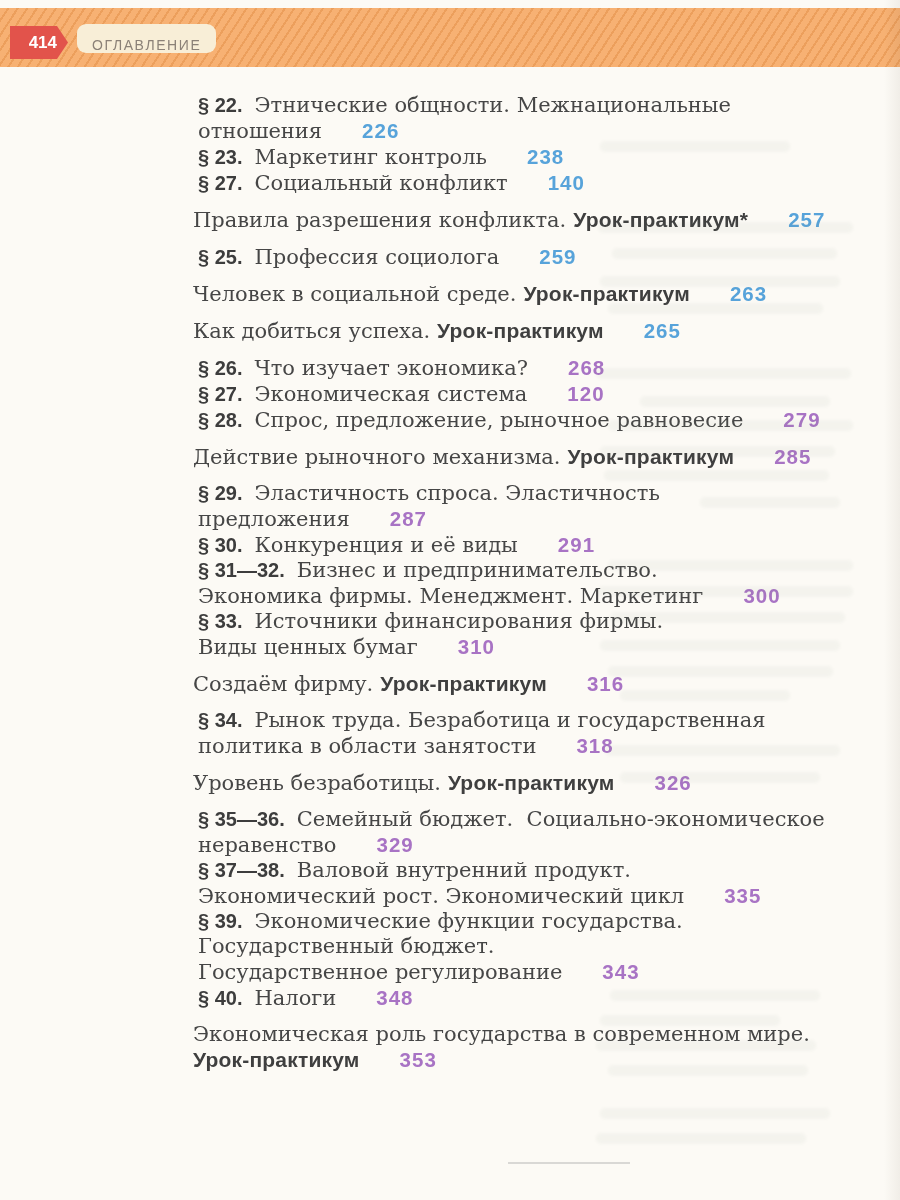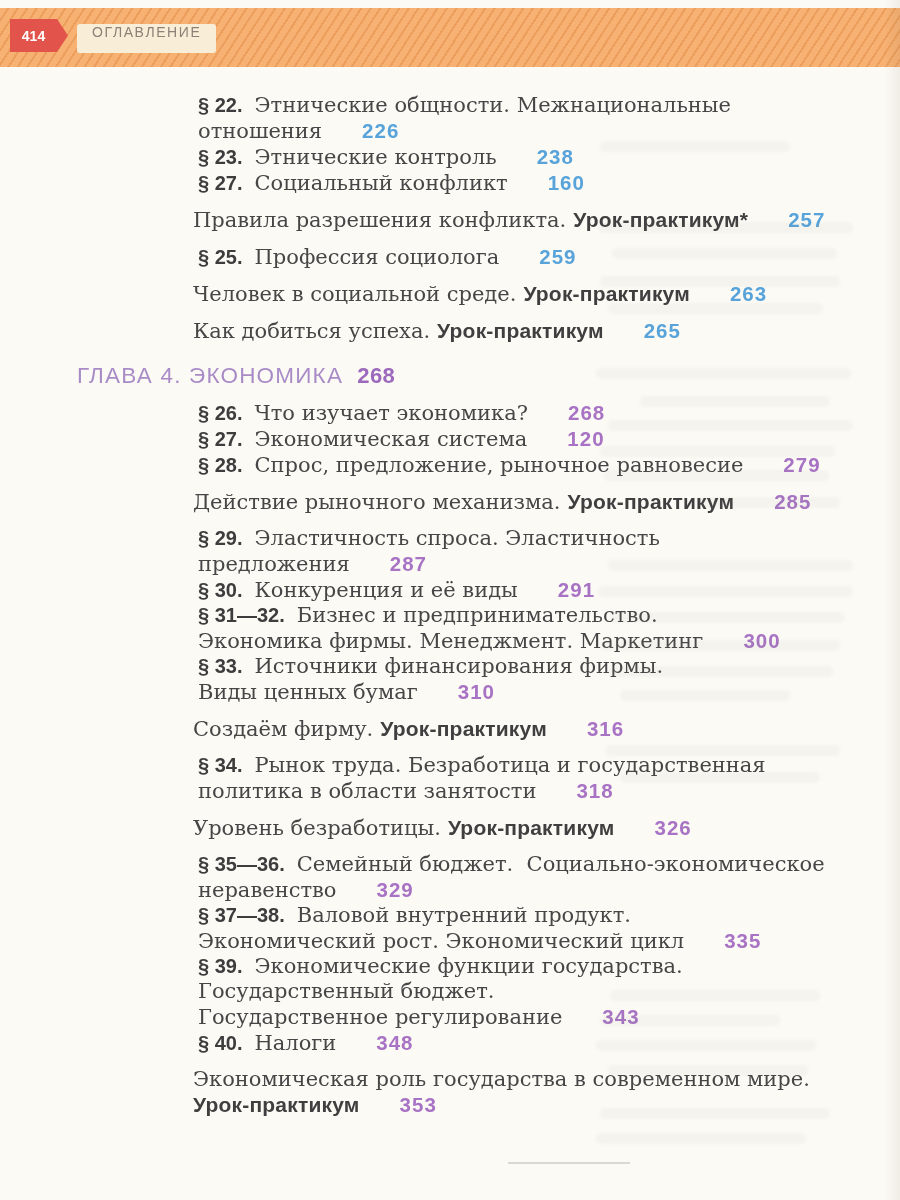--- a/index.html
+++ b/index.html
@@ -14,32 +14,32 @@
     pointer-events:none;
   }
   
   .band {
     position:absolute; top:8px; left:0; width:900px; height:59px;
     background:repeating-linear-gradient(123deg,
       #f7b173 0px, #f7b173 6px,
       #ec9f5c 6px, #ec9f5c 8px);
   }
   .tag {
-    position:absolute; left:10px; top:19px; width:58px; height:33px;
+    position:absolute; left:10px; top:26px; width:58px; height:33px;
     background:#e2534b;
     clip-path:polygon(0 0, 47px 0, 58px 16.5px, 47px 33px, 0 33px);
-    display:flex; align-items:center; justify-content:center;
+    display:flex; align-items:center; justify-content:flex-end;
     padding-right:11px; box-sizing:border-box;
     color:#ffffff; font-family:"Liberation Sans", sans-serif;
-    font-weight:700; font-size:14px;
+    font-weight:700; font-size:17px;
   }
   .header-label {
     position:absolute; left:77px; top:24px; height:29px; padding:0 15px;
-    background:#f8eed7; border-radius:3px;
-    display:flex; align-items:flex-start;
+    background:#f8eed7; border-radius:9px;
+    display:flex; align-items:flex-end;
     font-family:"Liberation Sans", sans-serif; font-size:14px;
     letter-spacing:1.6px; color:#8b8177;
   }
   
   .content {
     position:absolute; left:0; top:0; width:900px; box-sizing:border-box;
     padding:93px 20px 0 193px;
     font-size:21px; line-height:25px; color:#464646;
   }
   .entry .line { white-space:nowrap; }
@@ -91,38 +91,37 @@
   <div class="header-label">
     <span>ОГЛАВЛЕНИЕ</span>
   </div>
 
   <div class="content" id="toc">
       <div class="entry para">
         <div class="line"><span class="seg-m">§ 22.</span><span class="seg-r">Этнические общности. Межнациональные</span></div>
         <div class="line"><span class="seg-r">отношения</span><span class="num num-blue">226</span></div>
       </div>
       <div class="entry para">
-        <div class="line"><span class="seg-m">§ 23.</span><span class="seg-r">Этнические контроль</span><span class="num num-blue">238</span></div>
-      </div>
-      <div class="entry para">
-        <div class="line"><span class="seg-m">§ 27.</span><span class="seg-r">Социальный конфликт</span><span class="num num-blue">160</span></div>
+        <div class="line"><span class="seg-m">§ 23.</span><span class="seg-r">Маркетинг контроль</span><span class="num num-blue">238</span></div>
+      </div>
+      <div class="entry para">
+        <div class="line"><span class="seg-m">§ 27.</span><span class="seg-r">Социальный конфликт</span><span class="num num-blue">140</span></div>
       </div>
       <div class="entry practicum">
         <div class="line"><span class="seg-r">Правила разрешения конфликта.</span><span class="seg-b">Урок-практикум*</span><span class="num num-blue">257</span></div>
       </div>
       <div class="entry para">
         <div class="line"><span class="seg-m">§ 25.</span><span class="seg-r">Профессия социолога</span><span class="num num-blue">259</span></div>
       </div>
       <div class="entry practicum">
         <div class="line"><span class="seg-r">Человек в социальной среде.</span><span class="seg-b">Урок-практикум</span><span class="num num-blue">263</span></div>
       </div>
       <div class="entry practicum">
         <div class="line"><span class="seg-r">Как добиться успеха.</span><span class="seg-b">Урок-практикум</span><span class="num num-blue">265</span></div>
       </div>
-      <div class="chapter-heading"><span>ГЛАВА 4. ЭКОНОМИКА</span><span class="num num-purple">268</span></div>
       <div class="entry para">
         <div class="line"><span class="seg-m">§ 26.</span><span class="seg-r">Что изучает экономика?</span><span class="num num-purple">268</span></div>
       </div>
       <div class="entry para">
         <div class="line"><span class="seg-m">§ 27.</span><span class="seg-r">Экономическая система</span><span class="num num-purple">120</span></div>
       </div>
       <div class="entry para">
         <div class="line"><span class="seg-m">§ 28.</span><span class="seg-r">Спрос, предложение, рыночное равновесие</span><span class="num num-purple">279</span></div>
       </div>
       <div class="entry practicum">

